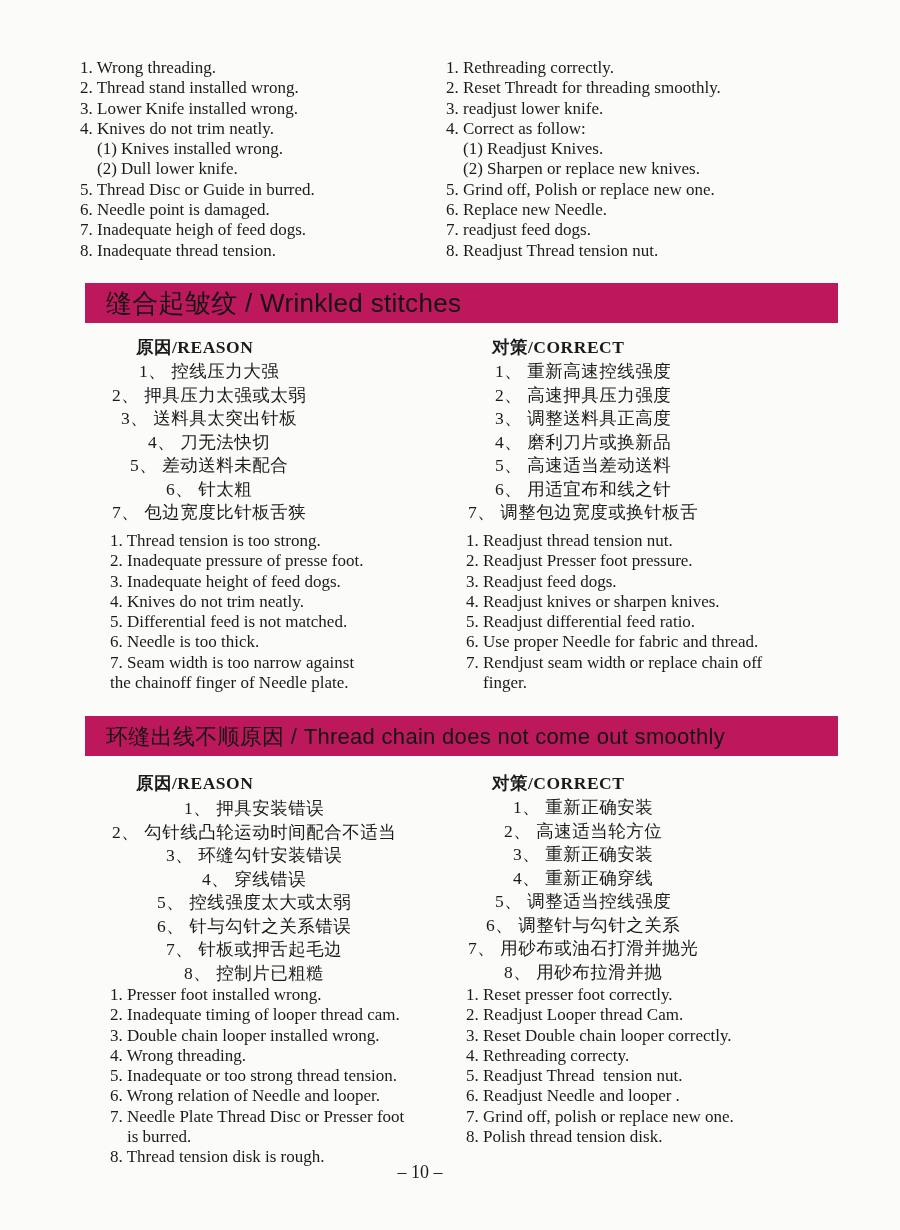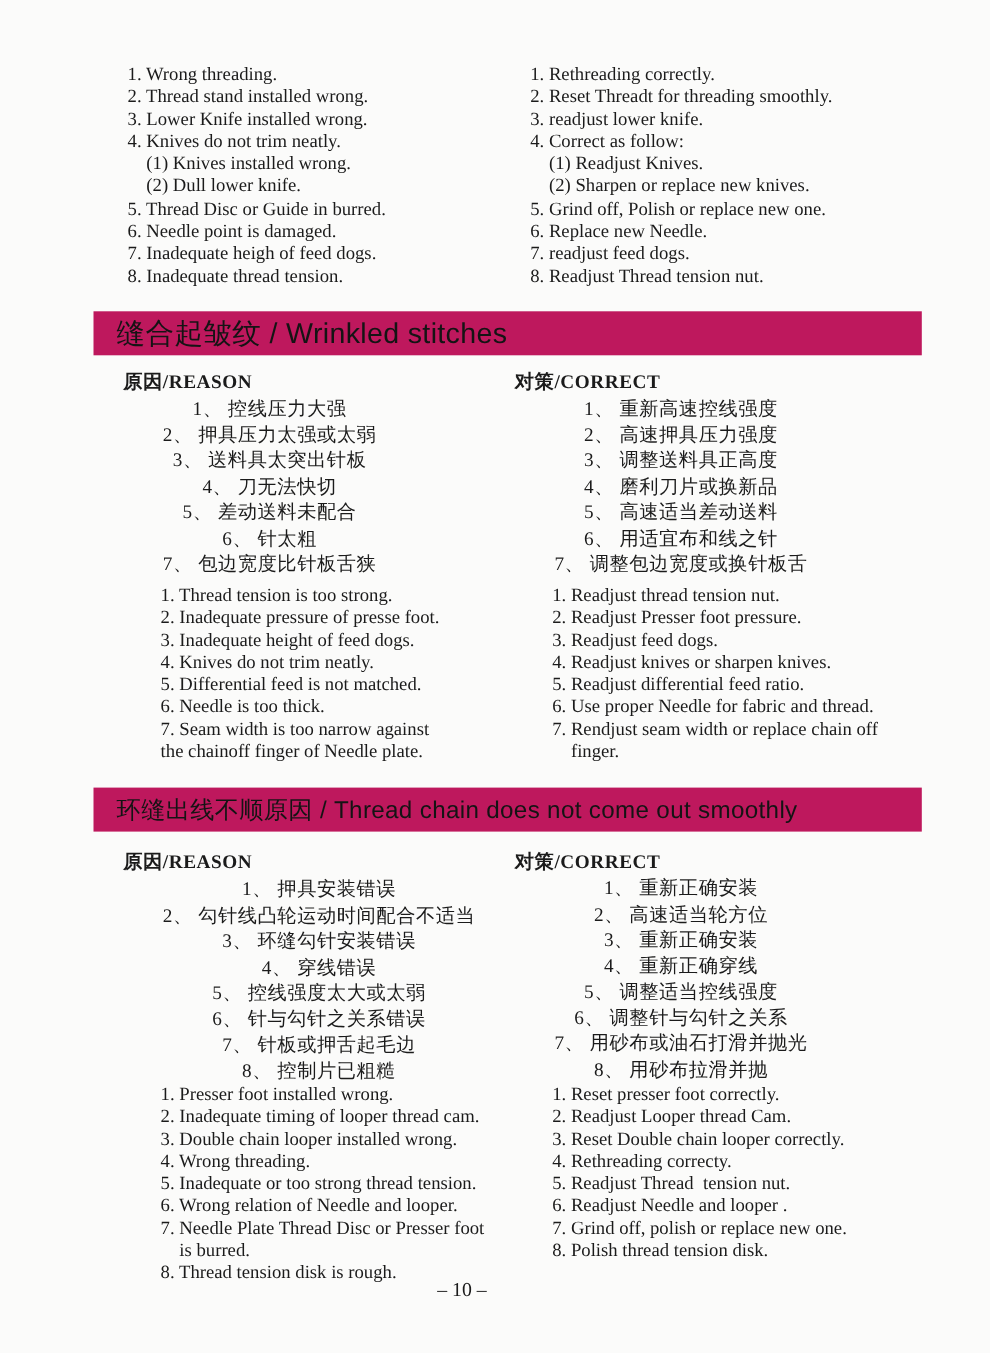--- a/index.html
+++ b/index.html
@@ -5,40 +5,41 @@
   html, body { margin: 0; padding: 0; }
   body {
     width: 900px; height: 1230px;
     background: #fbfbfa;
     font-family: "Liberation Serif", "DejaVu Serif", serif;
     color: #1b1b1b;
     overflow: hidden;
   }
   .page { position: relative; width: 900px; height: 1230px; }
 
-  .list { position: absolute; margin-left: 36px; }
+  .list { position: absolute; }
   .line { white-space: pre-wrap; }
 
   .en .line { font-size: 17px; line-height: 20.3px; }
   .cn .line { font-size: 17.5px; line-height: 23.5px; letter-spacing: 0.5px; text-align: center; }
 
   .banner {
     position: absolute; left: 85px; width: 753px; height: 40px;
     background: #be185d;
     font-family: "Liberation Sans", "DejaVu Sans", sans-serif;
     font-size: 26px; line-height: 41px;
     padding-left: 21px; box-sizing: border-box;
     color: #141414; letter-spacing: 0.3px;
     white-space: nowrap;
   }
 
   .colhead {
     position: absolute;
     font-weight: bold; font-size: 17.5px; line-height: 22px;
     letter-spacing: 0.5px;
+    margin-left: 24px;
   }
 
   .pagenum {
     position: absolute; left: 0; right: 60px; top: 1162px;
     text-align: center; font-size: 18px;
   }
 
   
   .x-left-top  { left: 80px; }
   .x-right-top { left: 446px; }

